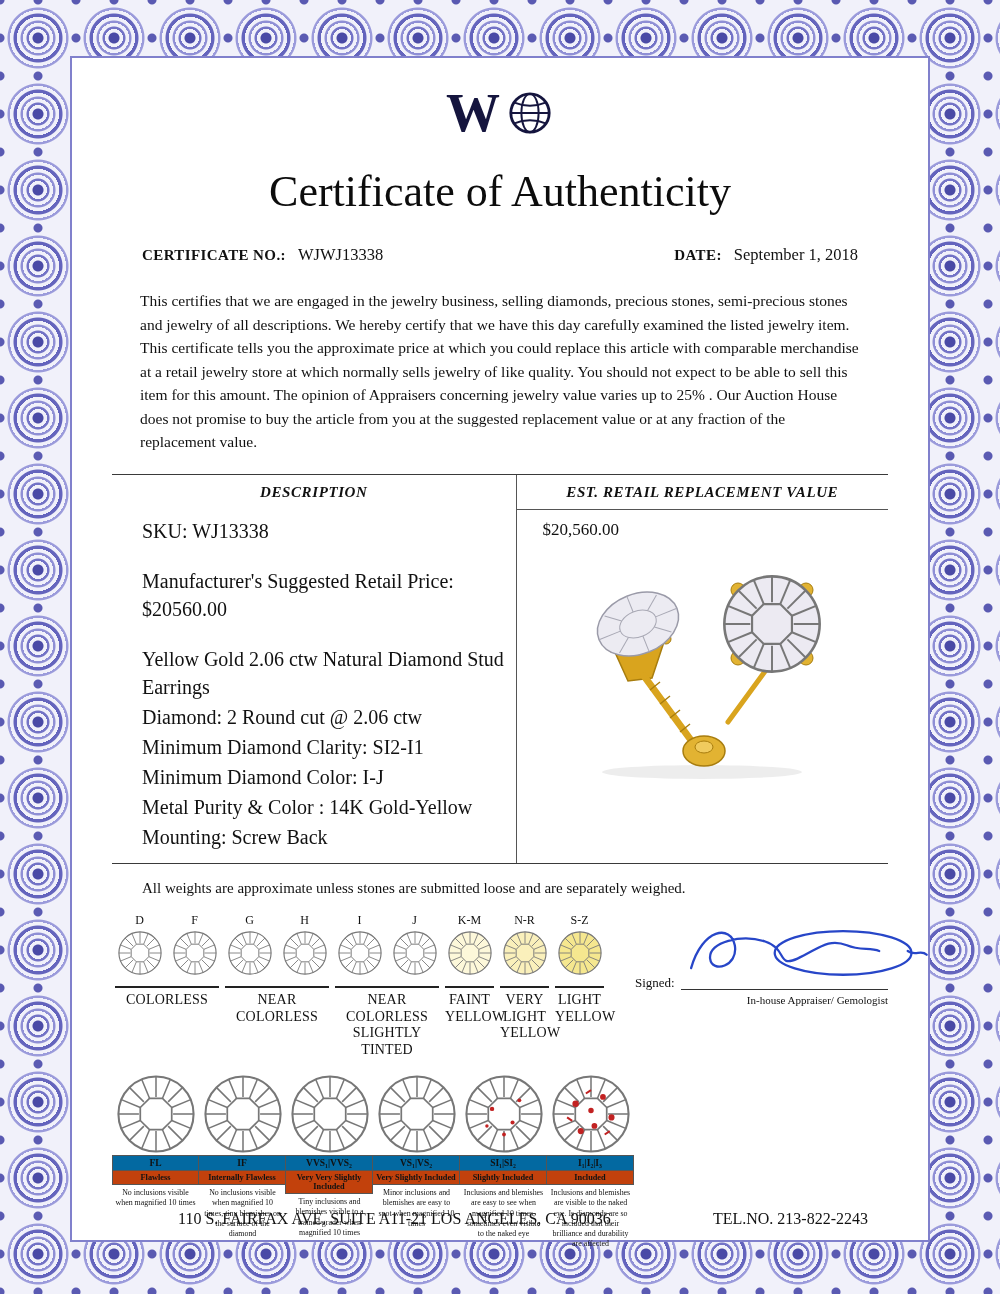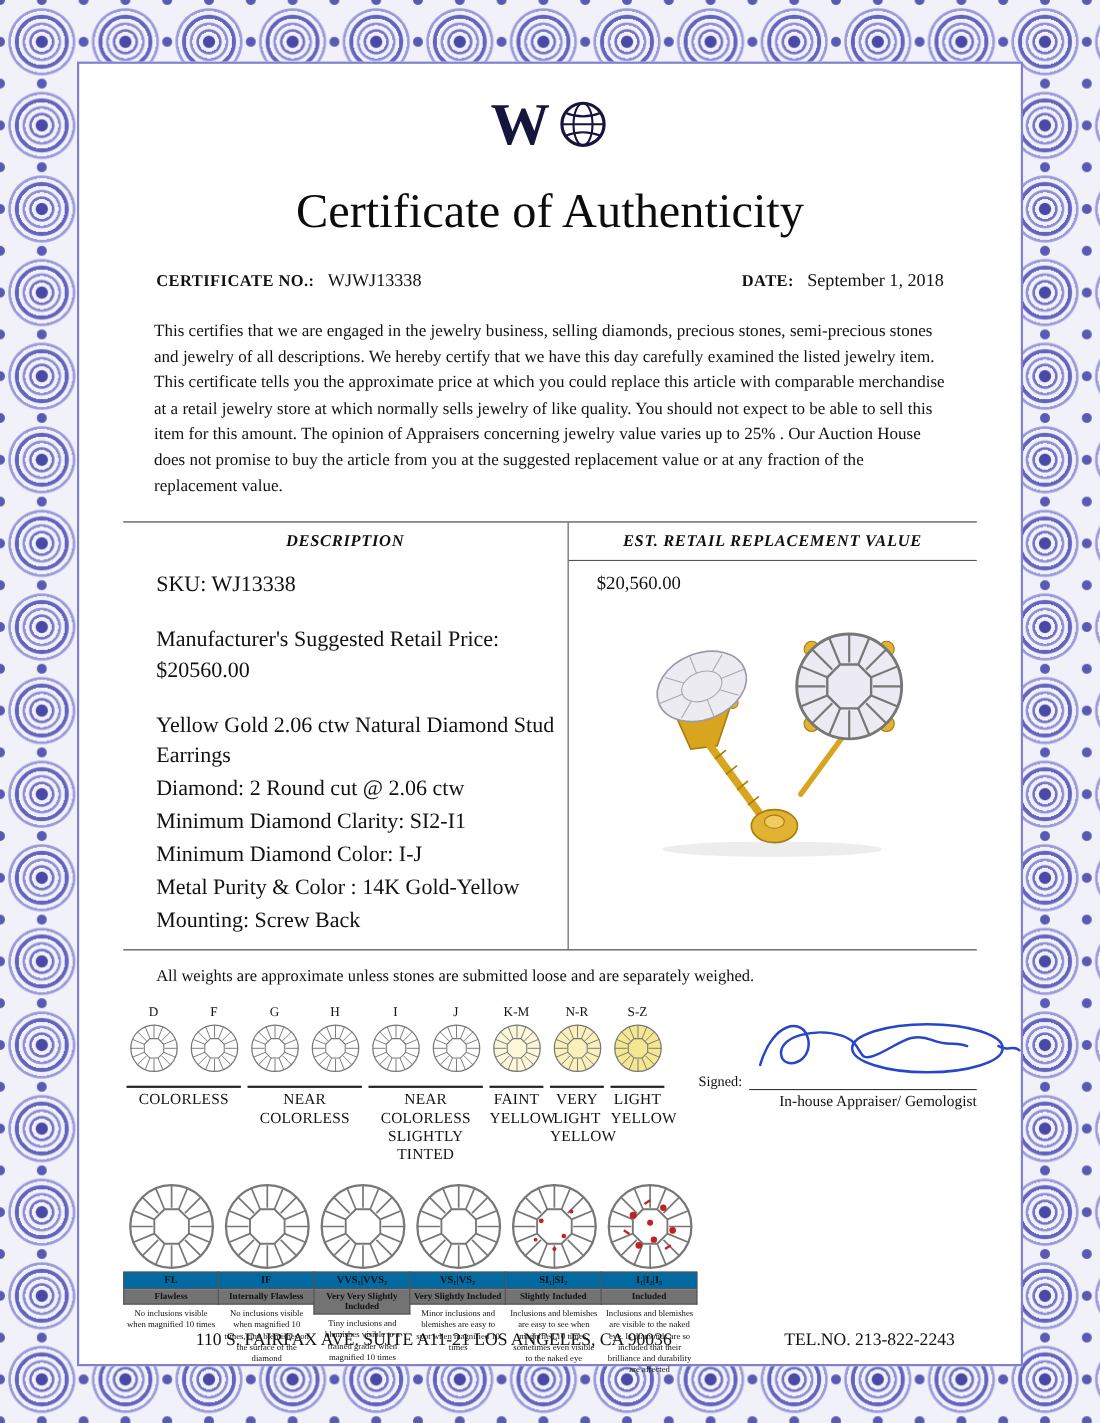--- a/index.html
+++ b/index.html
@@ -71,31 +71,31 @@
   .cc-dias > div { width:55px; text-align:center; padding-top:2px; }
   .cc-dia { width:46px; height:46px; }
   .cc-groups { display:flex; margin-top:6px; }
   .cc-group { padding:0 3px; }
   .w2 { width:110px; } .w1 { width:55px; }
   .cc-bar { border-top:2px solid #222; }
   .cc-glabel { text-align:center; font-size:14px; line-height:1.2; margin-top:4px; letter-spacing:.2px; }
   
   .sig-block { margin-left:28px; width:300px; position:relative; padding-top:62px; }
   .sig-scribble { position:absolute; left:44px; top:0; width:256px; height:76px; }
-  .sig-line-row { display:flex; align-items:flex-end; }
+  .sig-line-row { display:flex; align-items:center; }
   .sig-label { font-size:13px; }
   .sig-line { flex:1; border-bottom:1px solid #333; margin-left:6px; height:14px; }
-  .sig-title { text-align:right; font-size:14px; margin-top:3px; }
+  .sig-title { text-align:right; font-size:11px; margin-top:3px; }
   
   .clarity { display:flex; margin-top:14px; width:524px; }
   .clar-col { width:87px; display:flex; flex-direction:column; }
   .clar-dia { width:82px; height:82px; margin:0 auto; }
   .clar-grade { border:1px solid #555; margin-left:-1px; background:#0369a1; font-weight:bold; font-size:9.5px; text-align:center; padding:2px 0; }
   .clar-col:first-child .clar-grade, .clar-col:first-child .clar-name { margin-left:0; }
-  .clar-name { border:1px solid #555; border-top:none; margin-left:-1px; background:#737373; font-weight:bold; font-size:8.3px; text-align:center; padding:2px 1px; }
+  .clar-name { border:1px solid #555; border-top:none; margin-left:-1px; background:#c2410c; font-weight:bold; font-size:8.3px; text-align:center; padding:2px 1px; }
   .clar-desc { font-size:7.9px; line-height:1.3; text-align:center; padding:3px 3px 0 3px; }
   
   .footer {
     position:absolute; left:40px; right:52px; bottom:12px;
     display:flex; justify-content:space-between; font-size:16px;
     padding:0 8px 0 66px;
   }
   .hidden-defs { position:absolute; width:0; height:0; }
 </style>
 </head>

